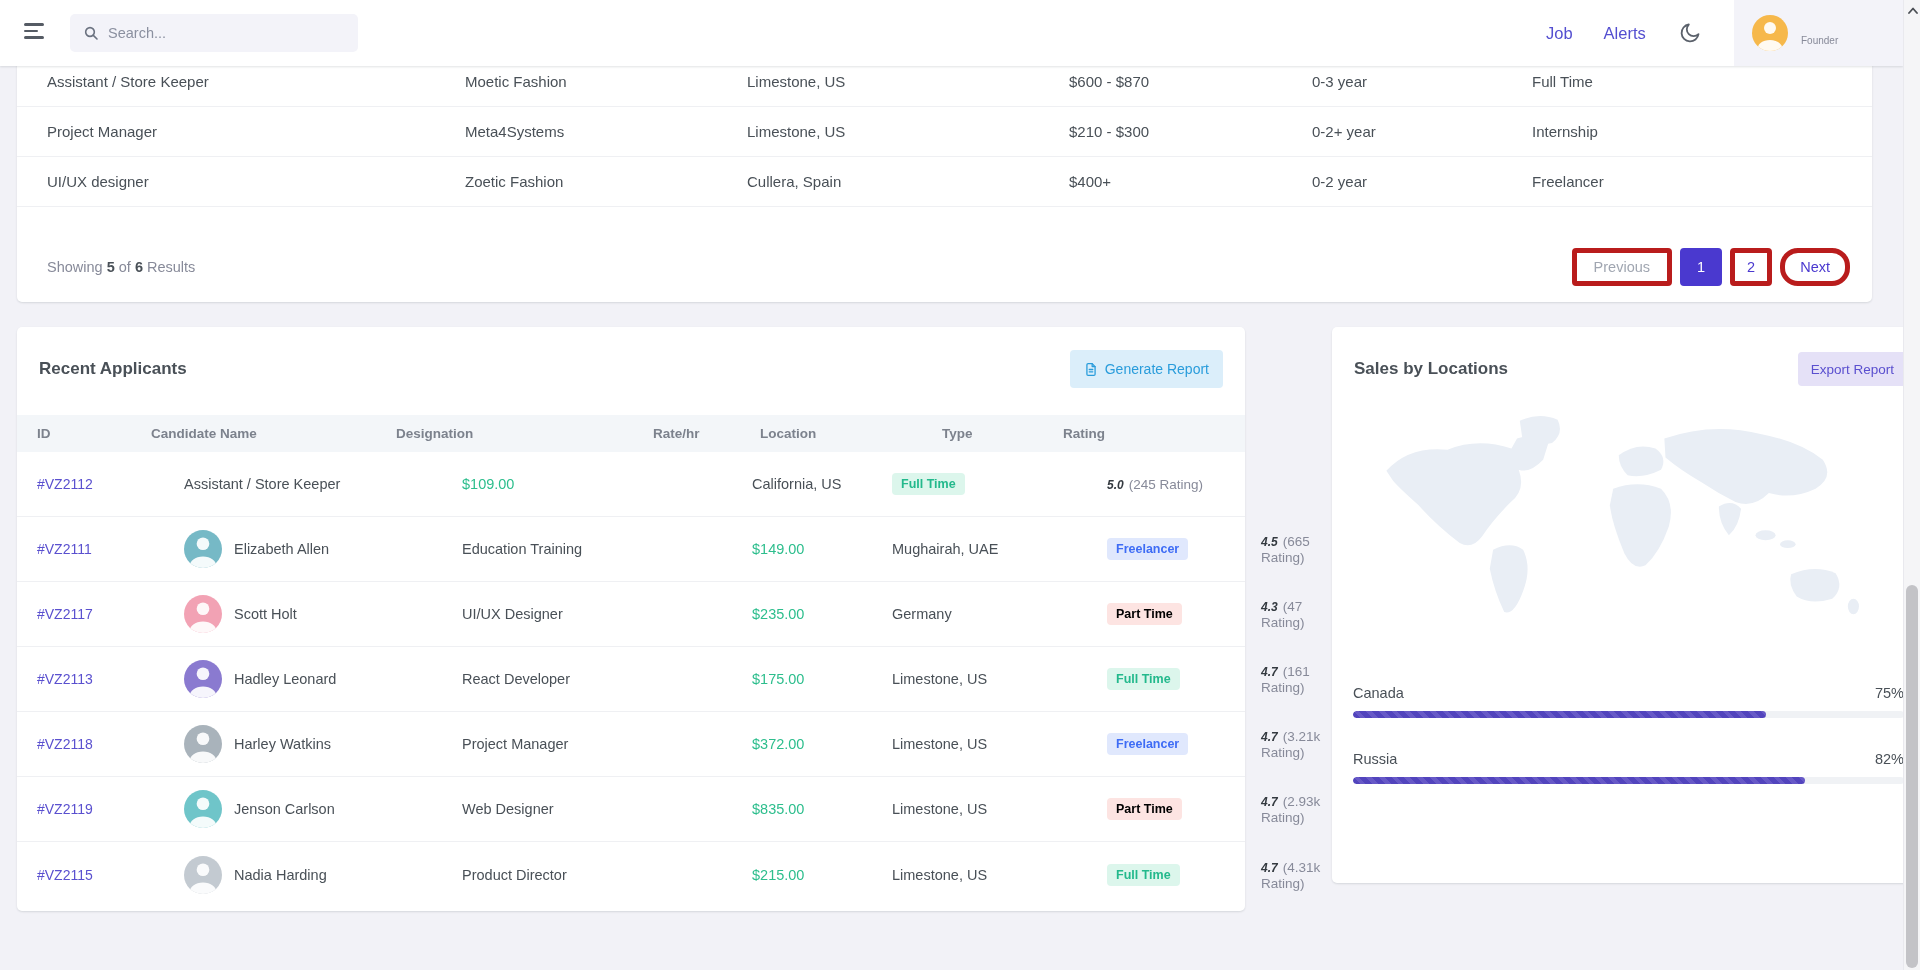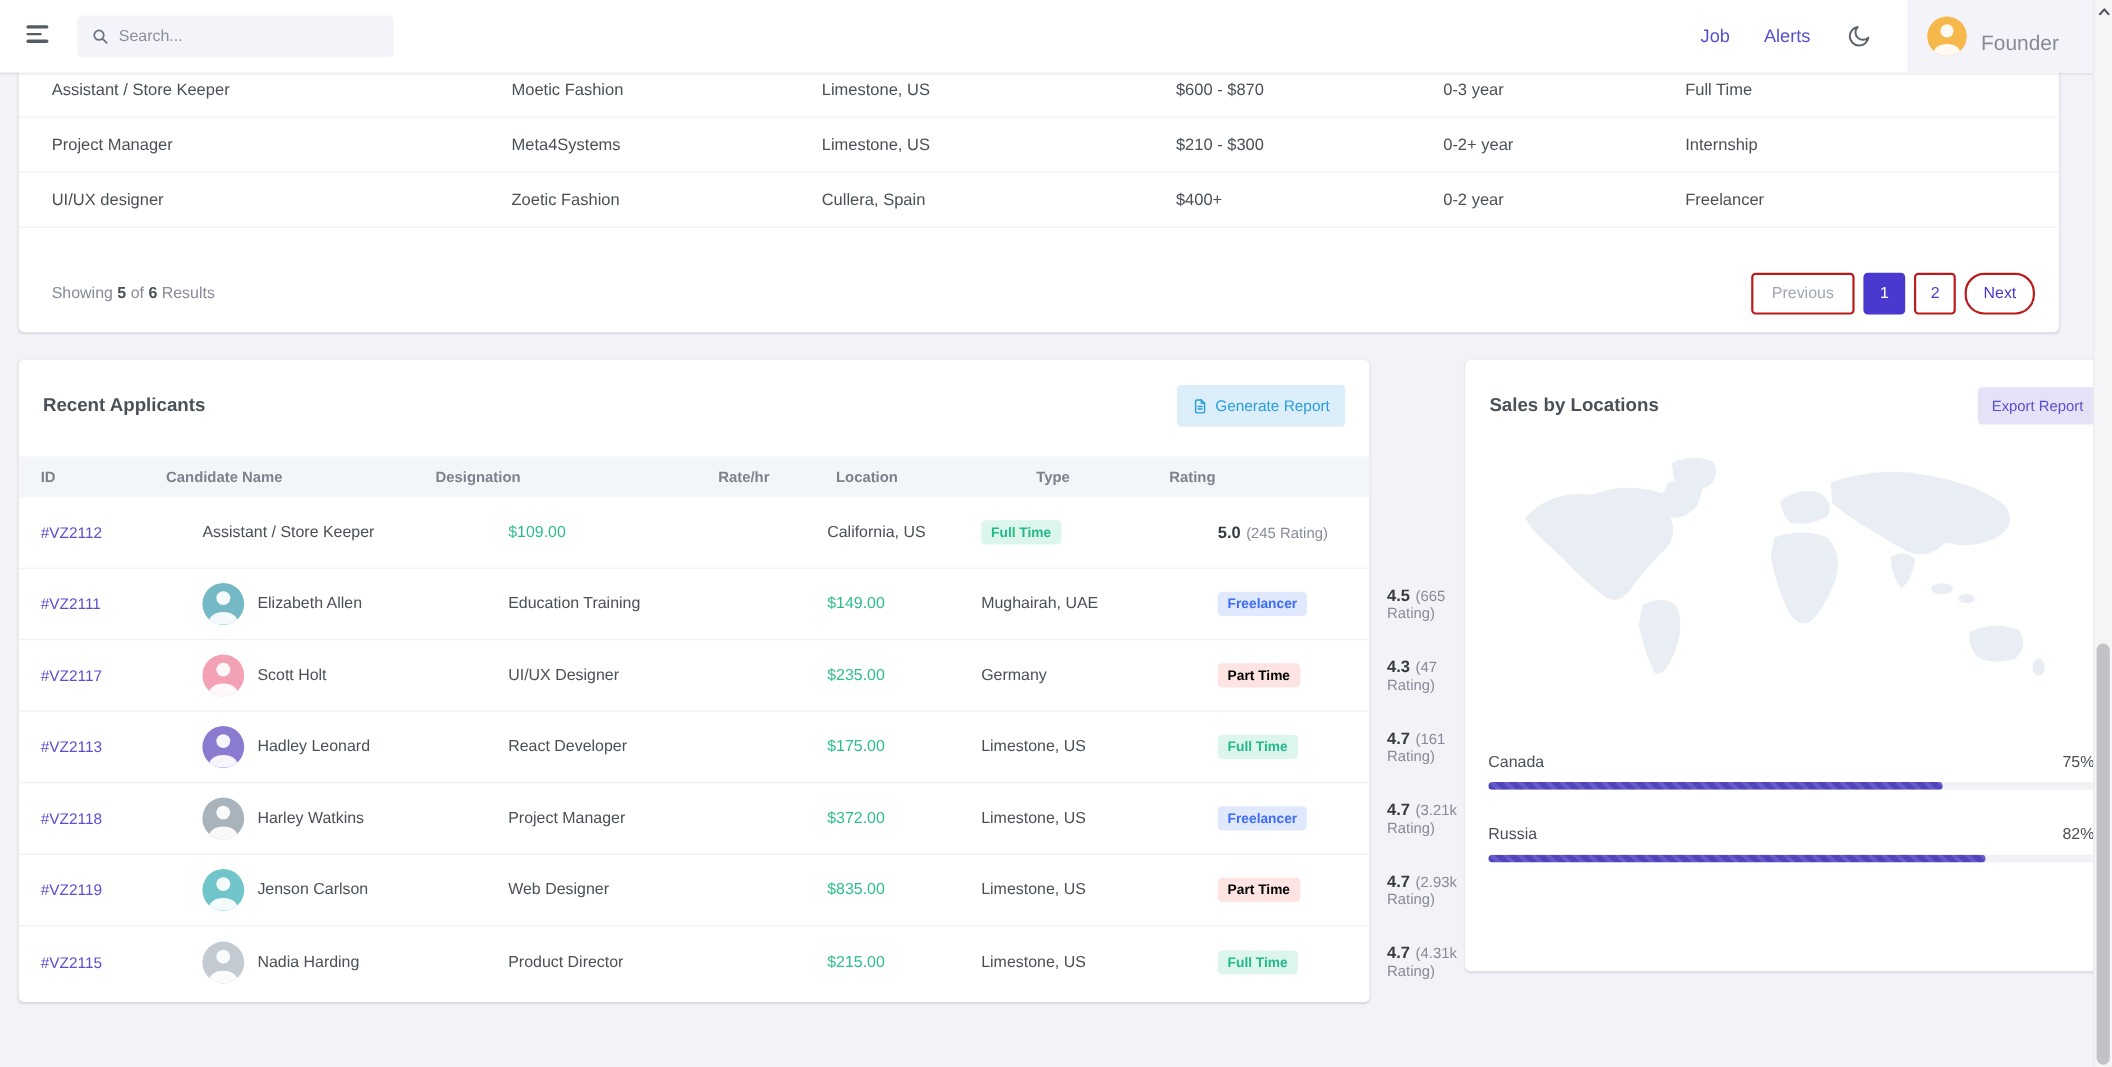--- a/index.html
+++ b/index.html
@@ -27,31 +27,31 @@
   #hamburger span:nth-child(3){ width:20px; }
   #search-box { position:absolute; left:70px; top:14px; width:288px; height:38px; background:#f3f3f9; border-radius:5px; display:flex; align-items:center; padding-left:13px; }
   #search-input { border:none; outline:none; background:transparent; font:14.5px "Liberation Sans",sans-serif; color:#495057; margin-left:9px; width:230px; }
   #search-input::placeholder { color:#8b90a0; }
   #nav-links { position:absolute; left:1546px; top:0; height:66px; display:flex; align-items:center; gap:31px; }
   .nav-link { color:#544fd0; font-size:16.5px; font-weight:500; text-decoration:none; cursor:pointer; }
   #moon-btn { position:absolute; left:1678px; top:21px; width:24px; height:24px; cursor:pointer; }
   #user-panel { position:absolute; left:1734px; top:0; width:169px; height:66px; background:#f3f3f9; display:flex; align-items:center; padding-left:18px; gap:13px; cursor:pointer; }
   .avatar { border-radius:50%; overflow:hidden; flex:0 0 auto; }
   #nav-avatar { width:36px; height:36px; }
-  #user-role { font-size:19px; color:#878a99; margin-top:14px;text-align:center; }
+  #user-role { font-size:10px; color:#878a99; margin-top:14px;text-align:center; }
 
   
   #jobs-card { left:17px; top:-40px; width:1855px; height:342px; z-index:1; }
   .jobs-rows { position:absolute; top:97px; left:0; right:0; }
   .job-row { display:grid; grid-template-columns:418px 282px 322px 243px 220px 1fr; align-items:center; height:50px; padding:0 30px; border-bottom:1px solid #eff0f3; font-size:15px; color:#495057; }
   #jobs-footer { position:absolute; left:30px; right:22px; bottom:16px; height:38px; display:flex; justify-content:space-between; align-items:center; }
   #results-summary { font-size:14.5px; color:#878a99; }
   .sum-strong { color:#495057; font-weight:700; }
   #pagination { display:flex; gap:8px; }
-  .pg-btn { height:38px; min-width:38px; padding:0 12px; border:2px solid #b91c1c; background:#fff; border-radius:4px; font:14.5px "Liberation Sans",sans-serif; display:flex; align-items:center; justify-content:center; cursor:pointer; }
+  .pg-btn { height:38px; min-width:38px; padding:0 12px; border:5px solid #b91c1c; background:#fff; border-radius:4px; font:14.5px "Liberation Sans",sans-serif; display:flex; align-items:center; justify-content:center; cursor:pointer; }
   .pg-prev { color:#a0a6b1; padding:0 17px; }
   .pg-next { color:#4a39cf; padding:0 15px; font-weight:500;border-radius:18px; }
   .pg-page { color:#4a39cf; }
   .pg-page.pg-true { background:#4a39cf; border-color:#4a39cf; color:#fff; }
 
   
   #applicants-card { left:17px; top:327px; width:1228px; height:584px; }
   .card-head { position:absolute; left:22px; top:22px; right:22px; height:40px; display:flex; justify-content:space-between; align-items:center; }
   .card-title { font-size:17px; font-weight:700; color:#495057; }
   #generate-report-btn { height:38px; padding:0 14px; background:#dbeefa; color:#299cdb; border:none; border-radius:4px; font:14px "Liberation Sans",sans-serif; font-weight:500; display:flex; align-items:center; gap:7px; cursor:pointer; }
@@ -61,21 +61,21 @@
   .tbl-row { height:65px; border-bottom:1px solid #eff0f3; font-size:14.5px;gap:33px; }
   .tbl-row:last-child { border-bottom:none; }
   .row-id { color:#5a50cf; font-weight:500; font-size:14px; text-decoration:none; cursor:pointer; }
   .cand-cell { display:flex; align-items:center; gap:12px; }
   .cand-avatar { width:38px; height:38px; }
   .rate { color:#2dbe8d; }
   .badge { display:inline-block; padding:4px 9px; border-radius:4px; font-size:12.5px; font-weight:700; }
   .badge-success { background:#dcf6ec; color:#23b98c; }
   .badge-info    { background:#e0e8fd; color:#3e6cf5; }
   .badge-danger  { background:#fde4e2; color:#000000; }
-  .rating-num { font-weight:700; font-size:15px; color:#343a40; }
+  .rating-num { font-weight:700; font-size:12px; color:#343a40;font-style:italic; }
   .rating-count { font-size:13.5px; color:#878a99; margin-left:5px; }
 
   
   #sales-card { left:1332px; top:327px; width:597px; height:556px; }
   #export-report-btn { height:34px; padding:0 13px; background:#e5e1f7; color:#5a4fcf; border:none; border-radius:4px; font:13.5px "Liberation Sans",sans-serif; font-weight:500; cursor:pointer; }
   #world-map-wrap { position:absolute; left:21px; top:74px; width:556px; height:262px; }
   #locations-list { position:absolute; left:21px; right:25px; top:358px; }
   .loc-row { margin-bottom:33px; }
   .loc-line { display:flex; justify-content:space-between; align-items:center; margin-bottom:10px; font-size:14.5px; color:#495057; }
   .loc-pct { font-weight:500; }

